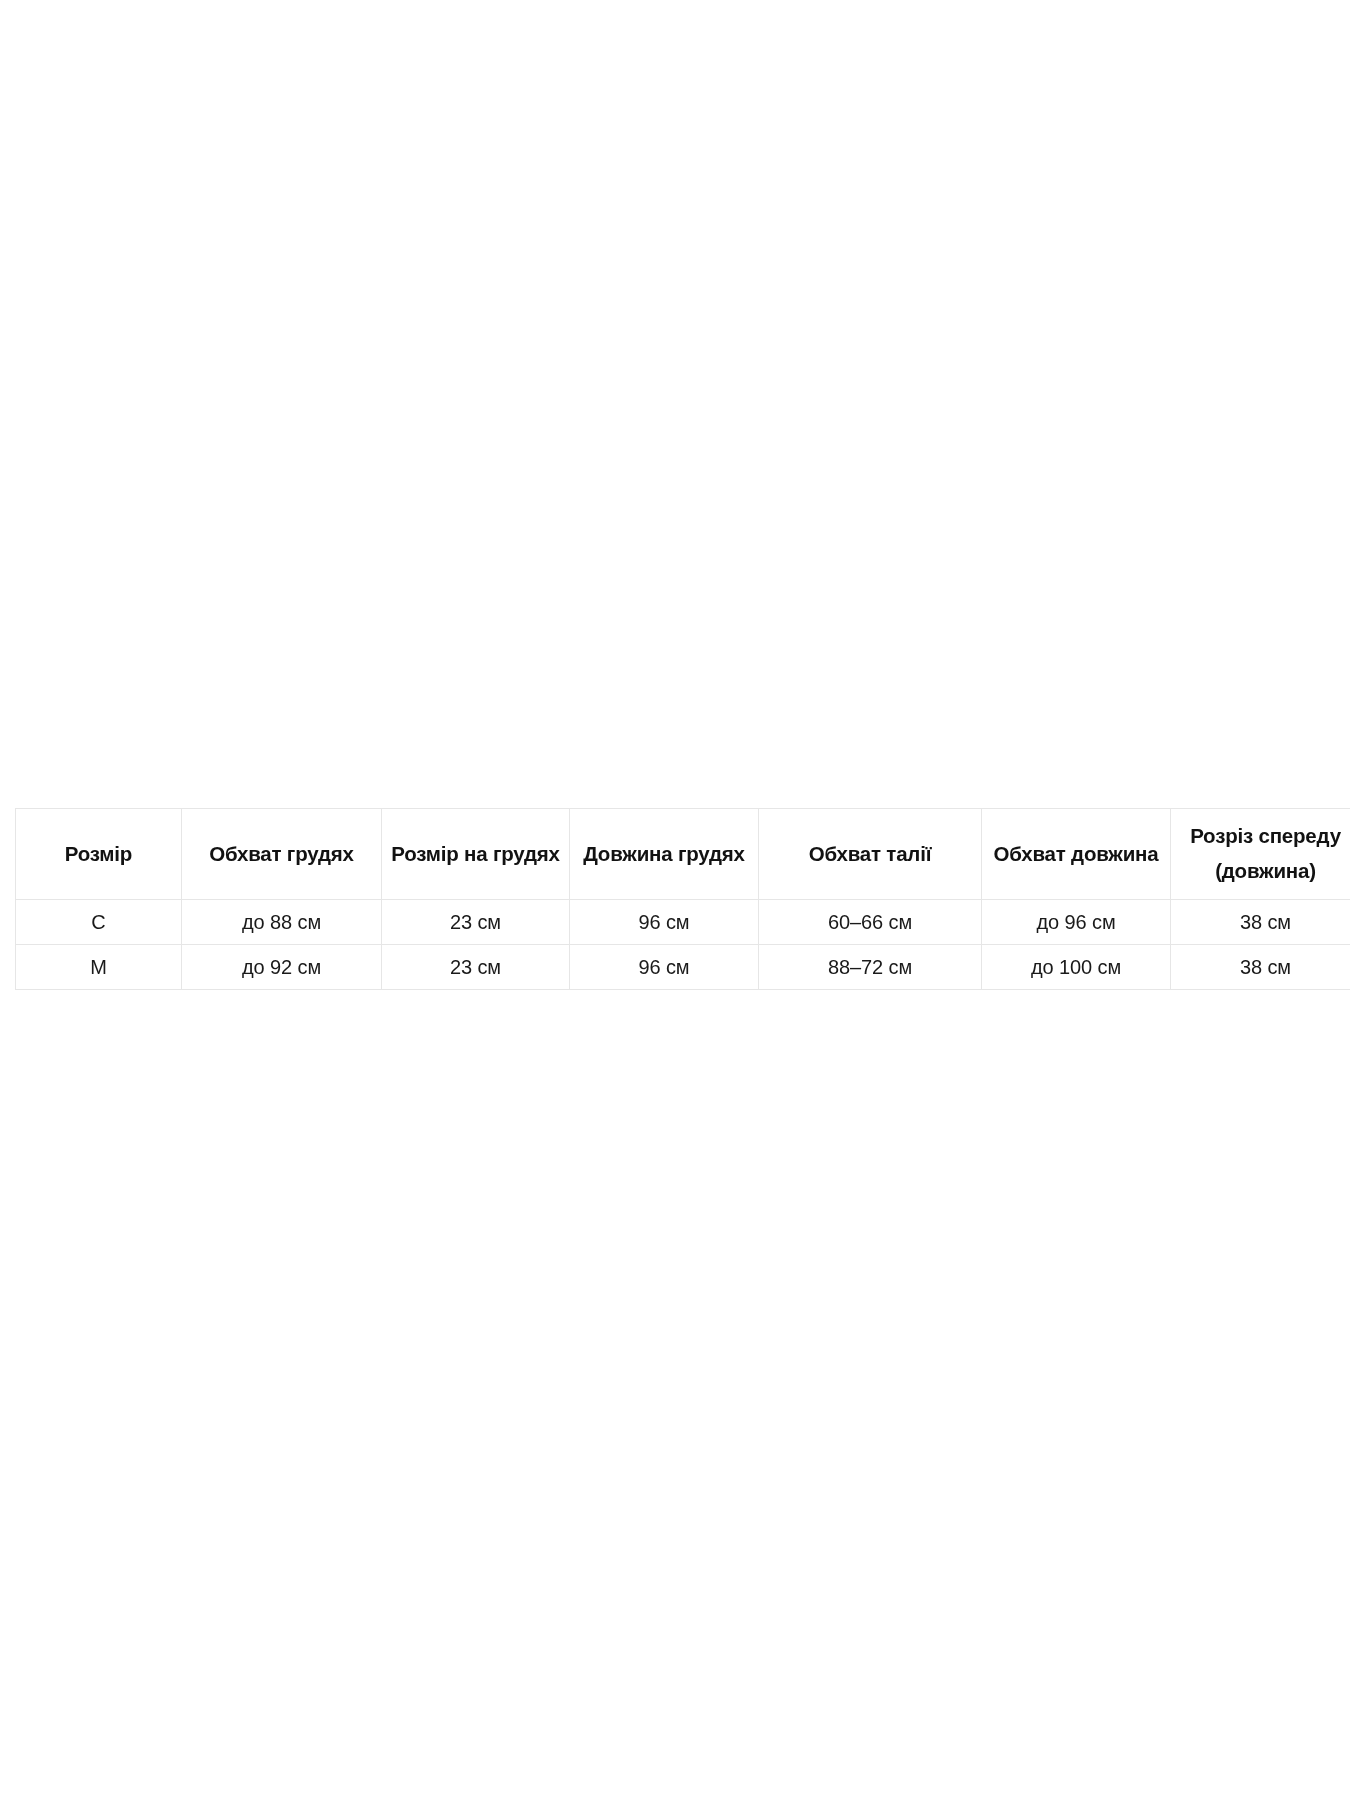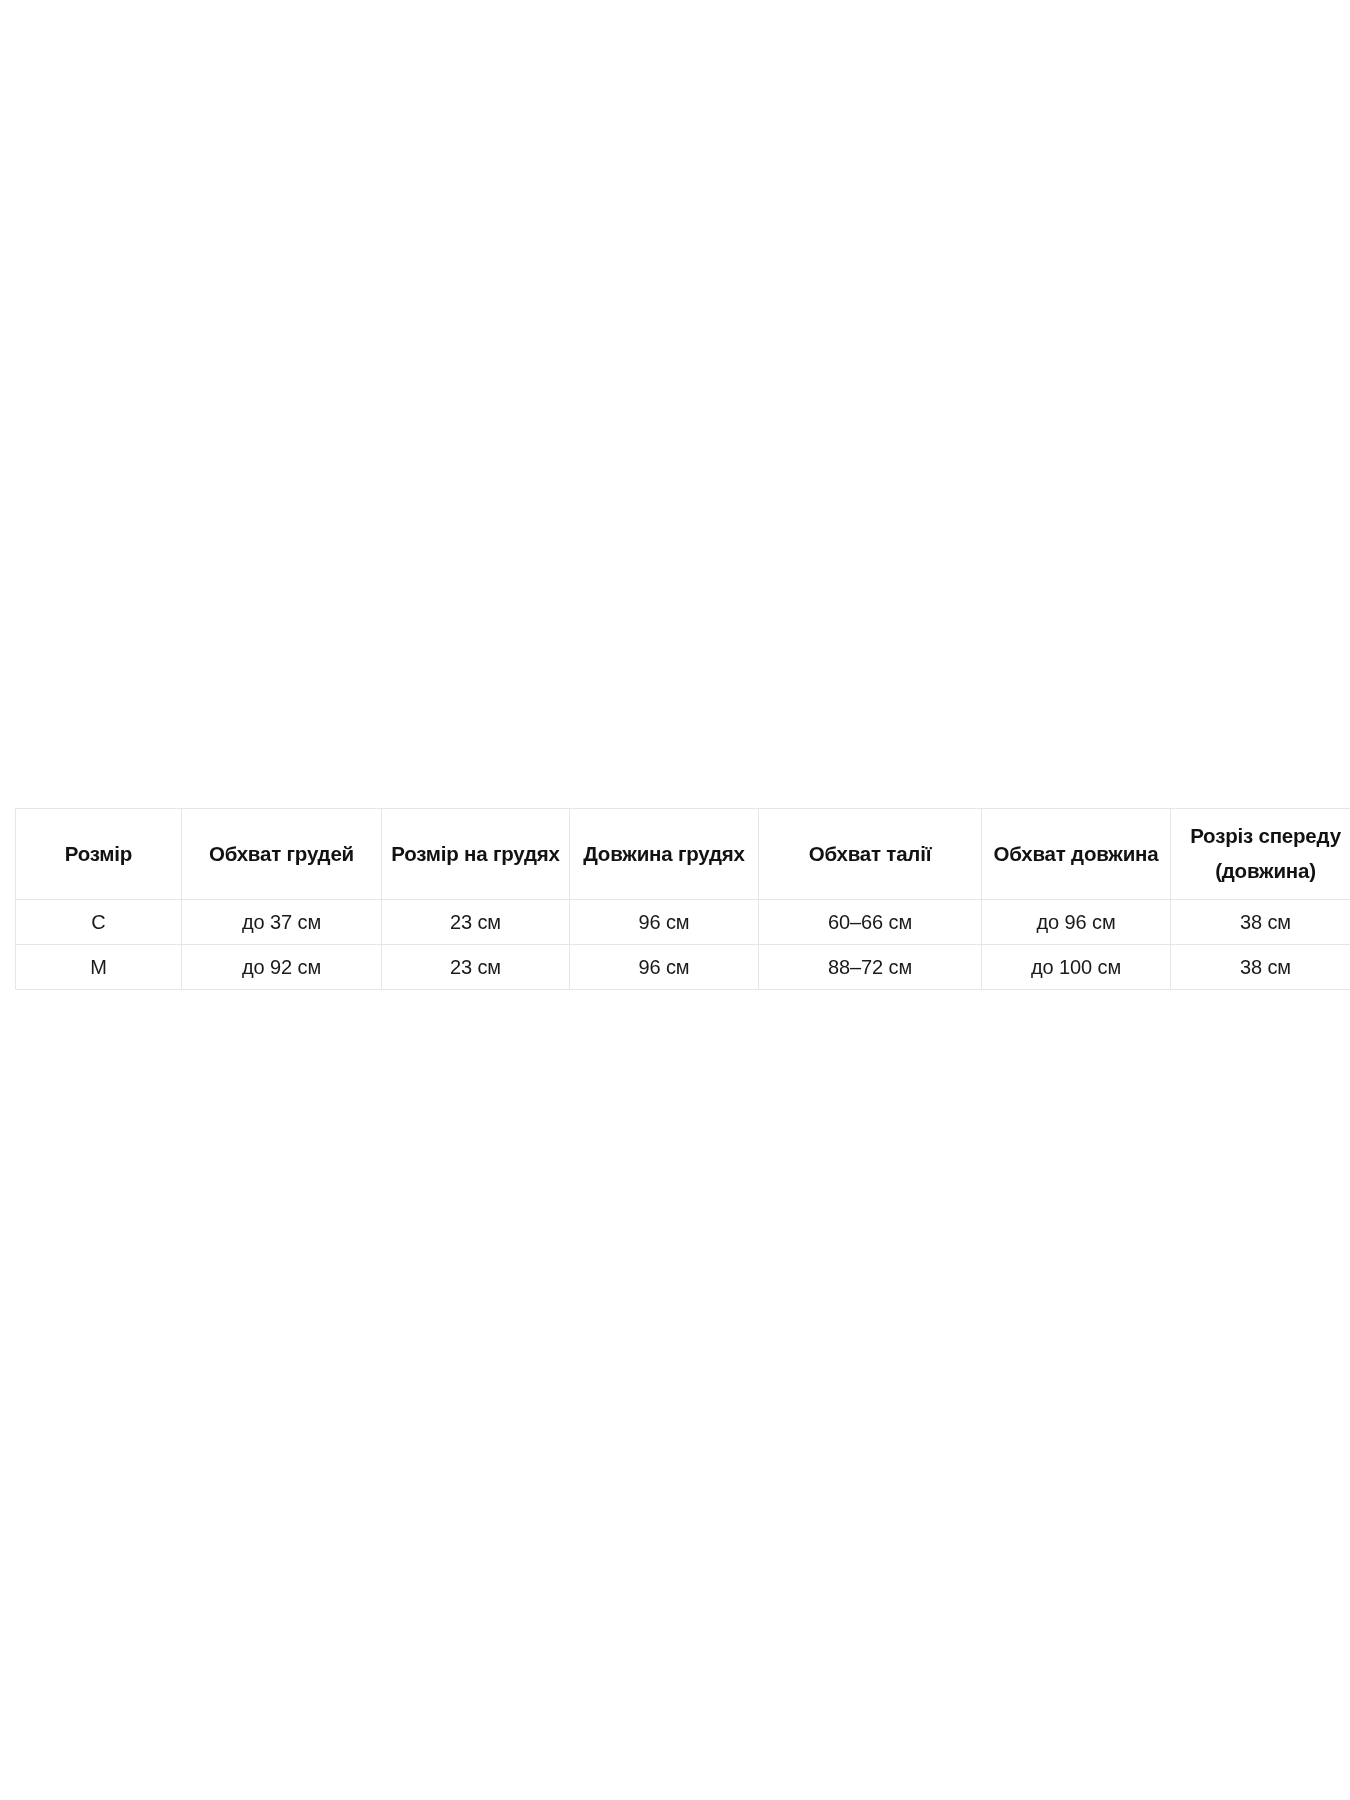--- a/index.html
+++ b/index.html
@@ -83,35 +83,35 @@
       <col class="c-bust">
       <col class="c-bustslit">
       <col class="c-length">
       <col class="c-waist">
       <col class="c-hips">
       <col class="c-frontslit">
     </colgroup>
     <thead>
       <tr>
         <th>Розмір</th>
-        <th>Обхват грудей</th>
+        <th>Обхват грудях</th>
         <th>Розмір на грудях</th>
         <th>Довжина грудях</th>
         <th>Обхват талії</th>
         <th>Обхват довжина</th>
         <th class="two-line">
           <span class="hdr-line">Розріз спереду</span>
           <span class="hdr-line">(довжина)</span>
         </th>
       </tr>
     </thead>
     <tbody>
       <tr>
         <td>C</td>
-        <td>до 37 см</td>
+        <td>до 88 см</td>
         <td>23 см</td>
         <td>96 см</td>
         <td>60–66 см</td>
         <td>до 96 см</td>
         <td>38 см</td>
       </tr>
       <tr>
         <td>M</td>
         <td>до 92 см</td>
         <td>23 см</td>

